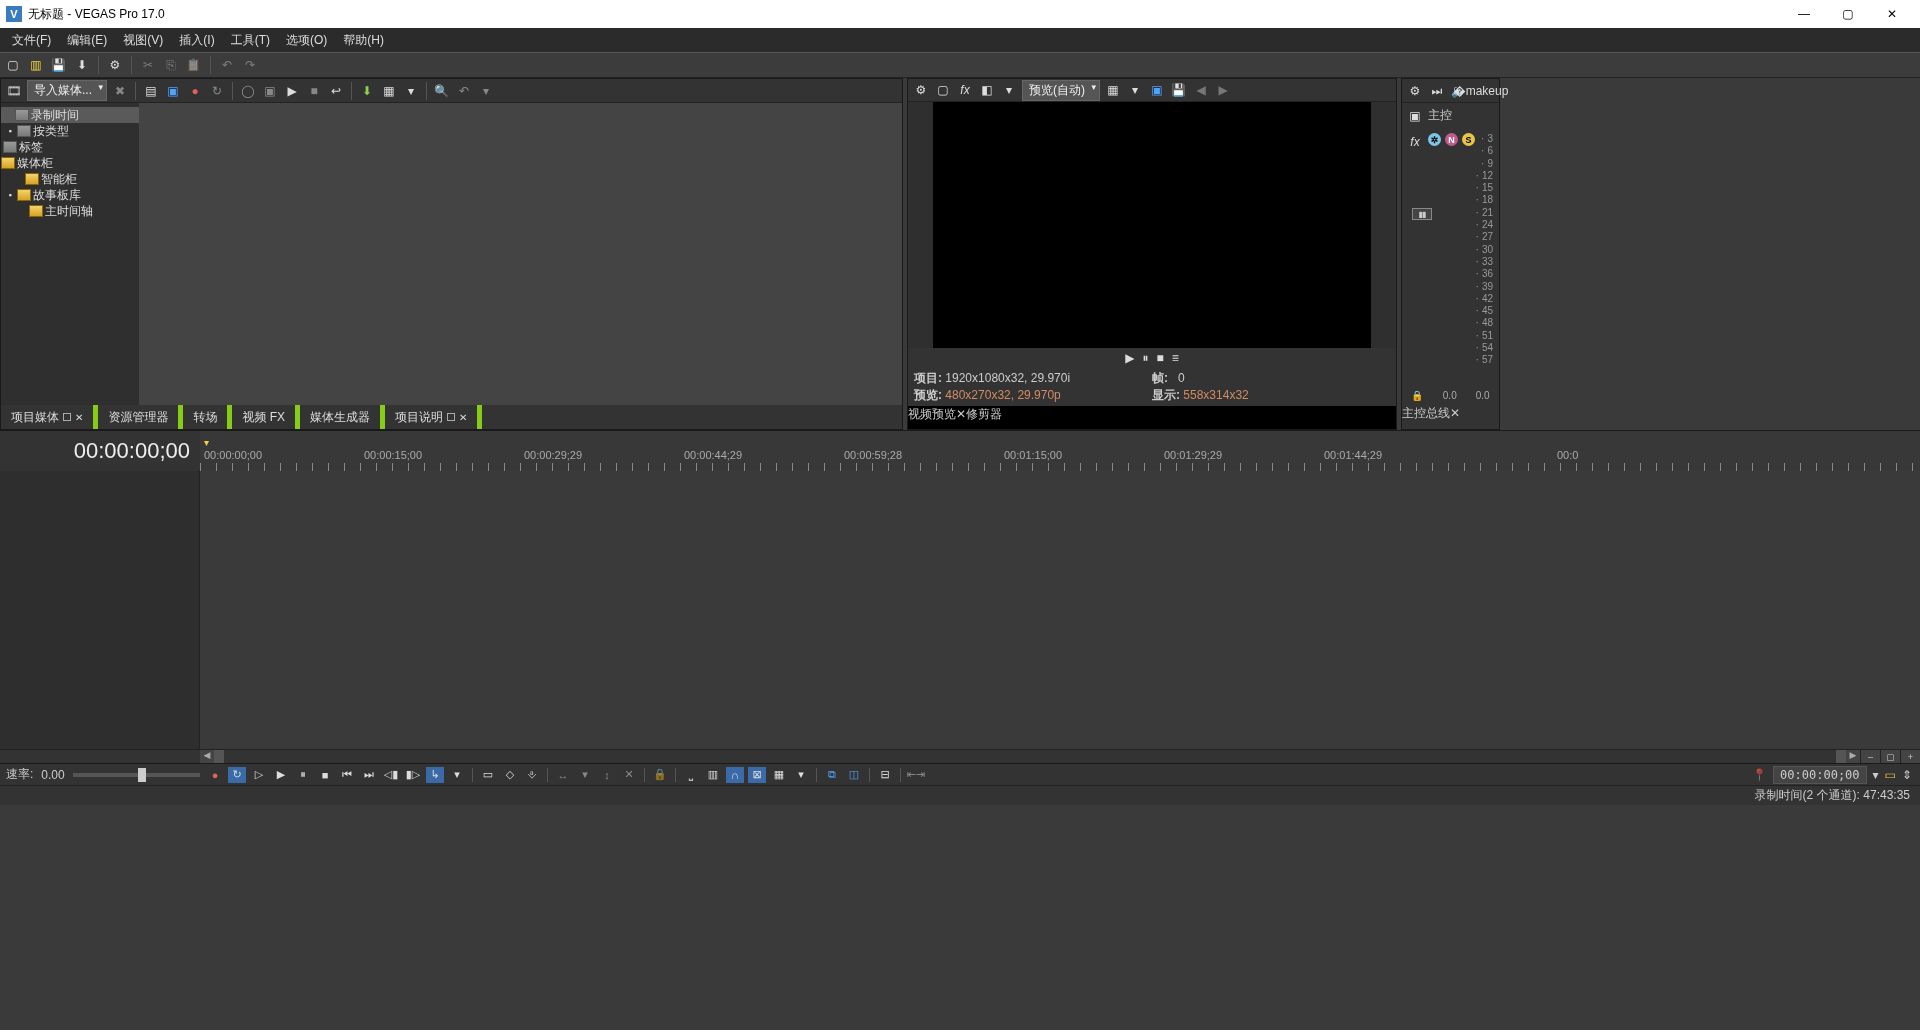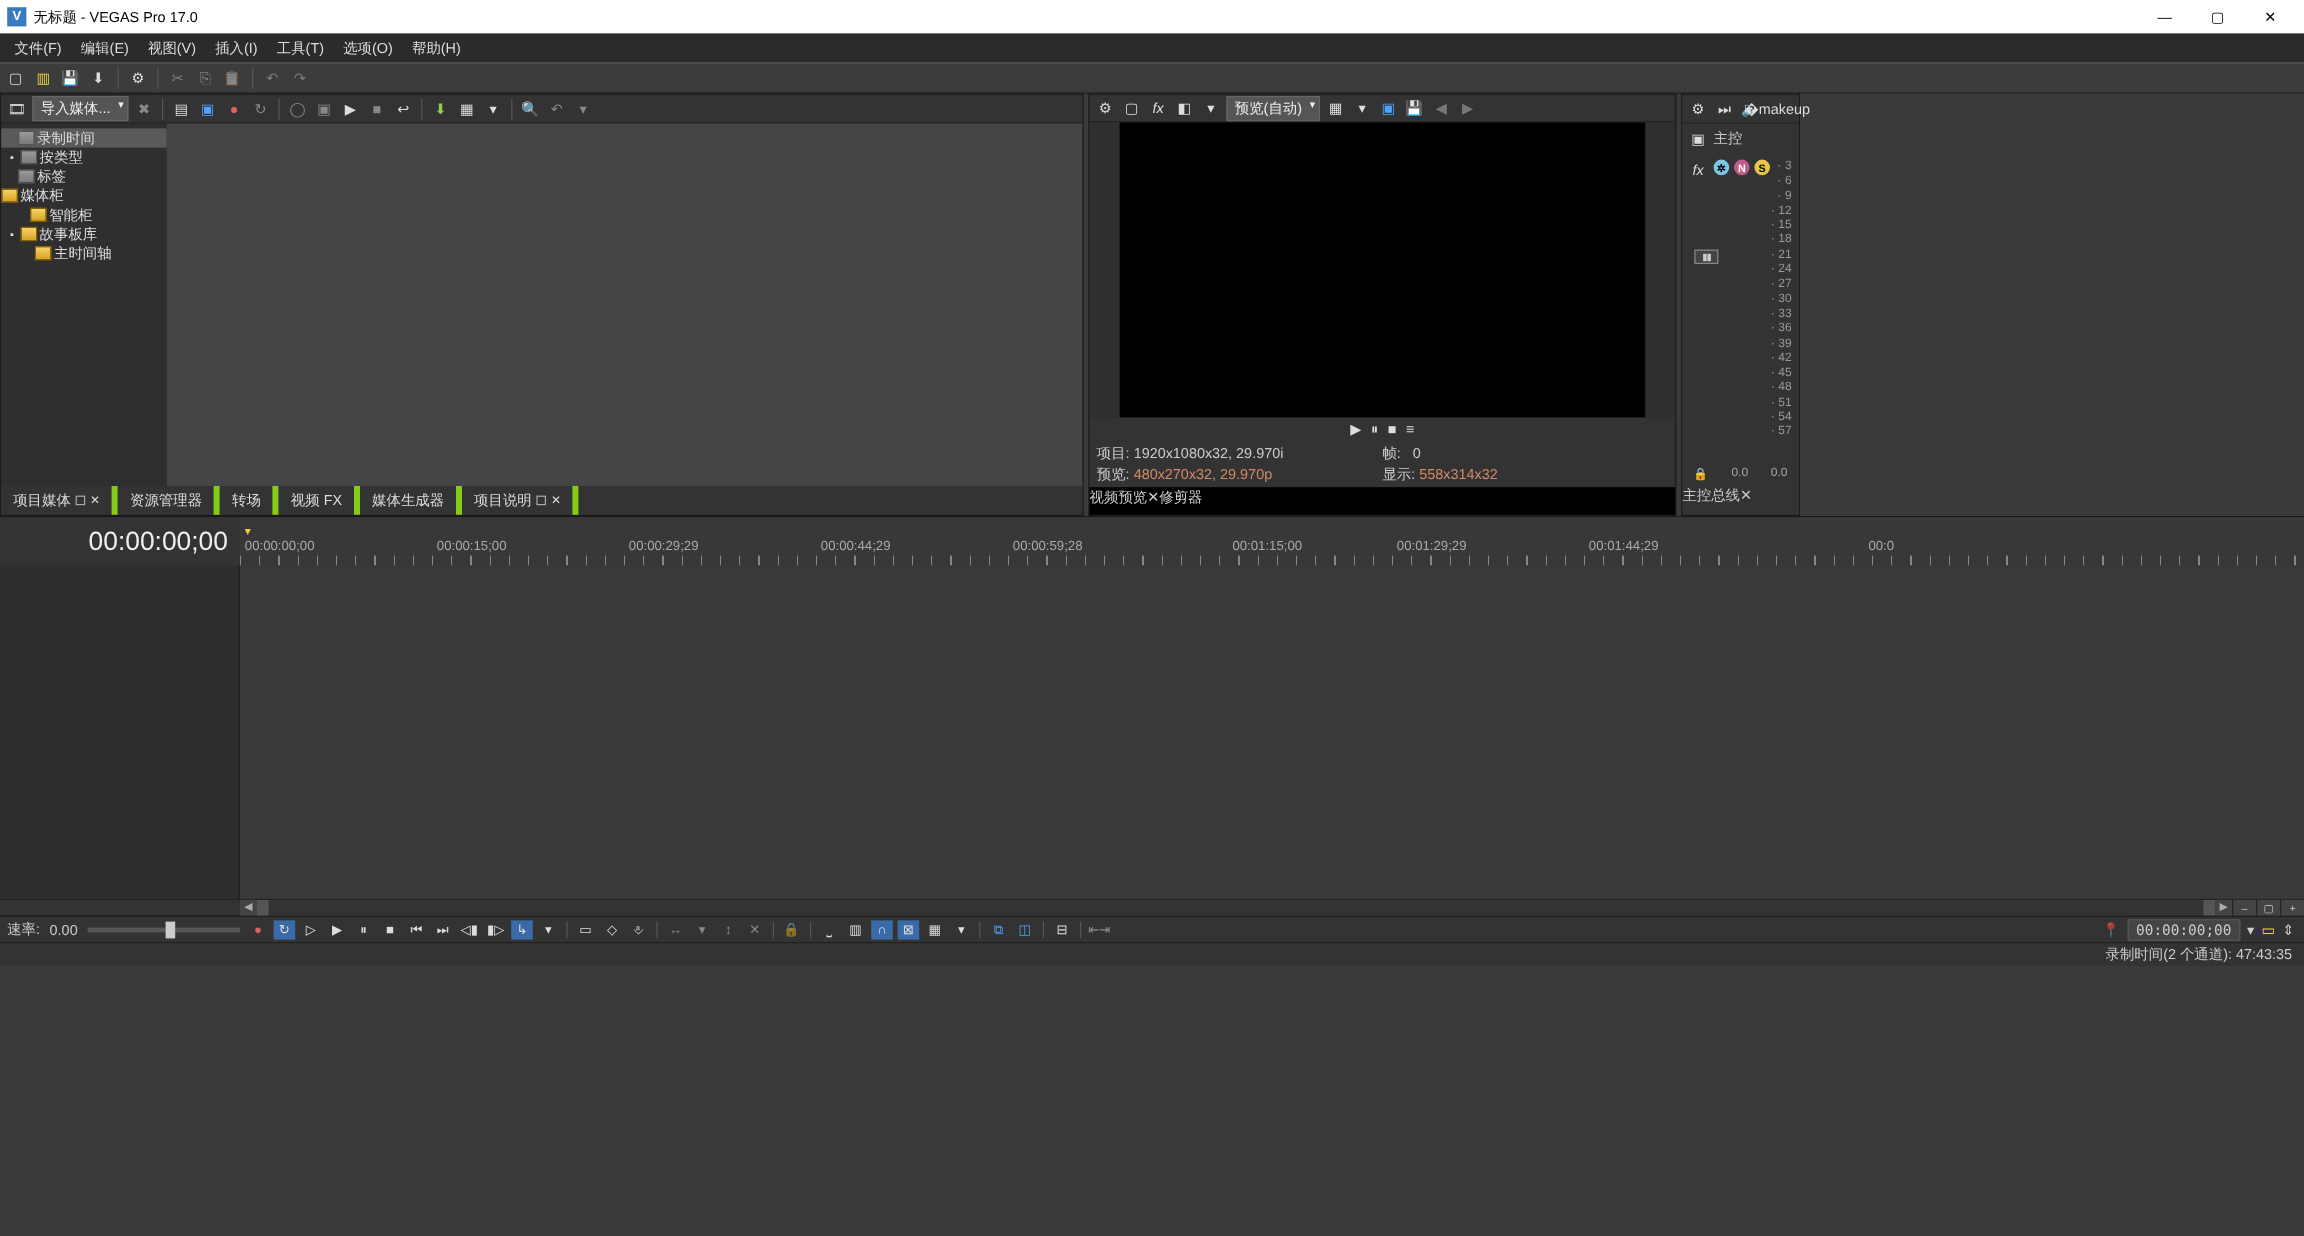--- a/index.html
+++ b/index.html
@@ -33,21 +33,21 @@
 .media-tabs .tab { padding:0 10px; height:24px; display:flex; align-items:center; gap:4px; color:#ddd; border-right:5px solid #84cc16; }
 .media-tabs .tab .sq { width:8px; height:8px; border:1px solid #aaa; }
 .media-tabs .tab .x { font-size:10px; }
 
 .preview { width:490px; margin-left:4px; }
 .preview-body { flex:1; display:flex; align-items:center; justify-content:center; background:#2f2f2f; }
 .video-canvas { background:#000; width:438px; height:246px; }
 .transport { height:20px; display:flex; align-items:center; justify-content:center; gap:8px; color:#ddd; background:#333; }
 .preview-info { background:#333; padding:2px 6px; font-size:12px; display:flex; }
 .preview-info .col { width:50%; }
-.preview-info .lbl { color:#ccc; }
+.preview-info .lbl { color:#ccc;font-weight:bold; }
 .preview-info .warn { color:#d28b63; }
 .preview-tabs { height:24px; background:#000000; display:flex; }
 
 .master { width:99px; margin-left:4px; }
 .master-body { flex:1; background:#333; position:relative; }
 .db-scale { position:absolute; right:6px; top:30px; font-size:10px; color:#999; text-align:right; line-height:12.3px; }
 .db-scale div::before { content:"·"; margin-right:3px; }
 .bus-icons { padding:4px; display:flex; gap:4px; }
 .bus-foot { position:absolute; bottom:4px; width:100%; display:flex; justify-content:space-around; font-size:10px; color:#aaa; }
 .master-tabs { height:24px; background:#333; display:flex; }
@@ -159,21 +159,21 @@
       <div class="tree">
         <div class="tree-row sel" style="padding-left:14px">
             <span class="fico stack"></span>
             <span>录制时间</span>
           </div>
         <div class="tree-row">
             <span class="exp">▪</span>
             <span class="fico stack"></span>
             <span>按类型</span>
           </div>
-        <div class="tree-row" style="padding-left:14px">
+        <div class="tree-row" style="padding-left:2px">
             <span class="fico stack"></span>
             <span>标签</span>
           </div>
         <div class="tree-row" style="padding-left:0">
             <span class="fico folder"></span>
             <span>媒体柜</span>
           </div>
         <div class="tree-row" style="padding-left:24px">
             <span class="fico folder"></span>
             <span>智能柜</span>
@@ -317,21 +317,21 @@
     <div class="tl-bigtime">00:00:00;00</div>
     <div class="tl-ruler-wrap">
       <span class="tl-playhead">▾</span>
       <div class="tl-ruler" id="ruler">
           <div class="ticks"></div>
           <span class="mark" style="left: 4px;">00:00:00;00</span>
           <span class="mark" style="left: 164px;">00:00:15;00</span>
           <span class="mark" style="left: 324px;">00:00:29;29</span>
           <span class="mark" style="left: 484px;">00:00:44;29</span>
           <span class="mark" style="left: 644px;">00:00:59;28</span>
-          <span class="mark" style="left: 804px; margin-left: 23px;">00:01:15;00</span>
+          <span class="mark" style="left: 804px;">00:01:15;00</span>
           <span class="mark" style="left: 964px;">00:01:29;29</span>
           <span class="mark" style="left: 1124px;">00:01:44;29</span>
           <span class="mark" style="left: 1357px;">00:0</span>
         </div>
     </div>
   </div>
   <div class="tl-tracks">
     <div class="tl-trackhead"></div>
     <div class="tl-trackarea"></div>
   </div>

